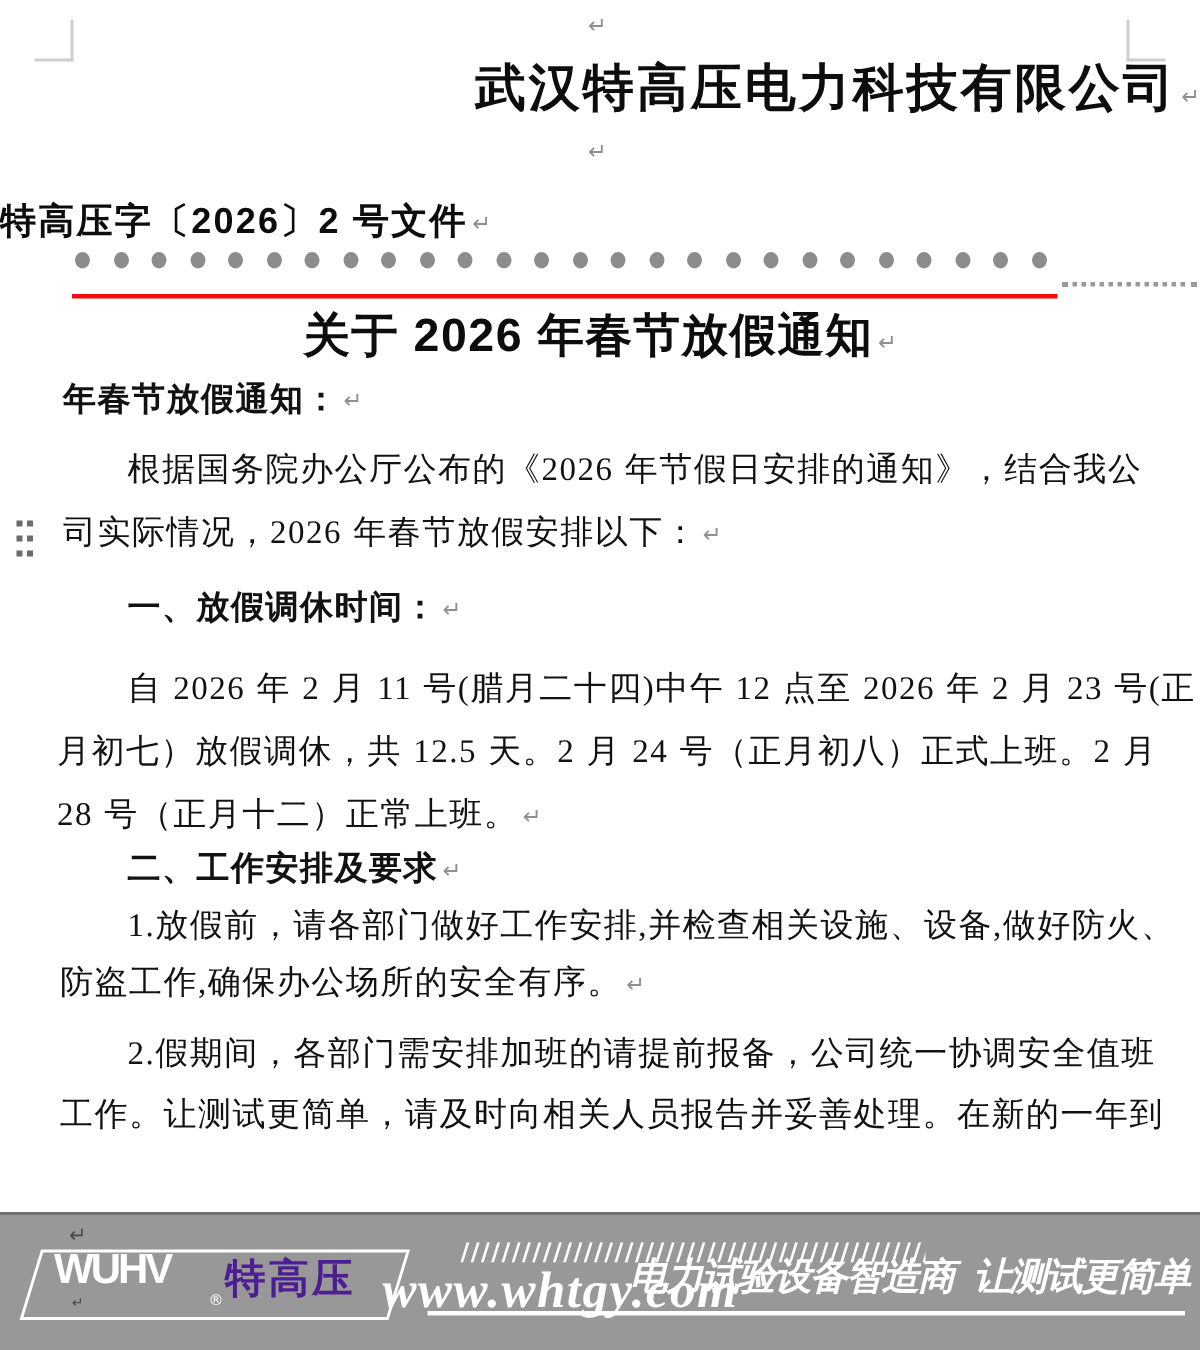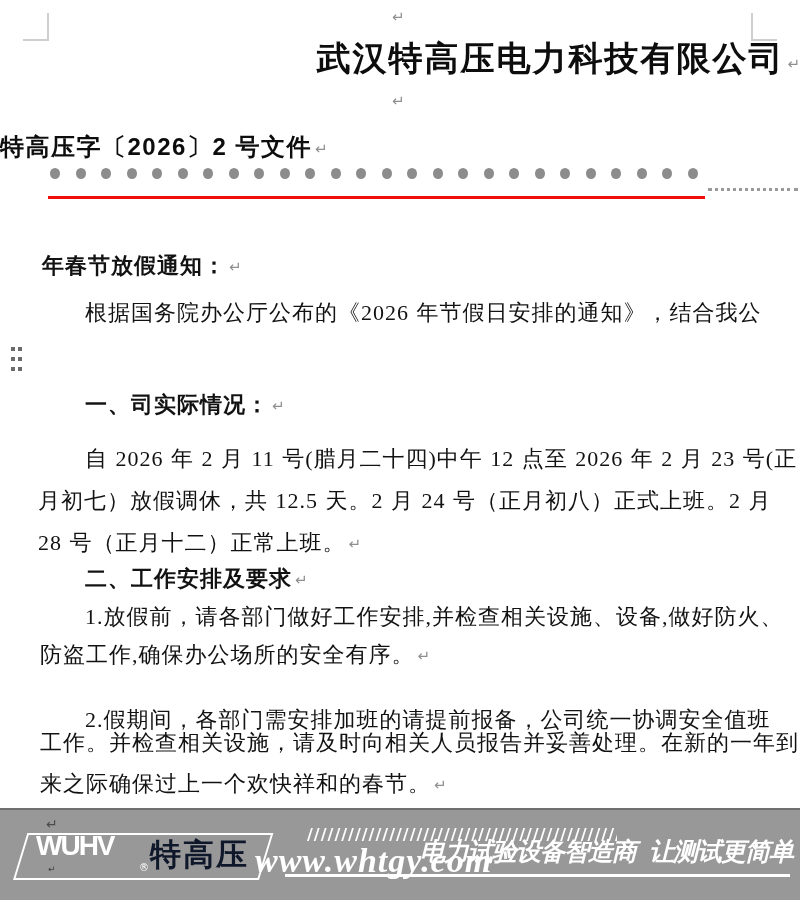--- a/index.html
+++ b/index.html
@@ -53,23 +53,23 @@
   .band-anchor{position:absolute;left:48px;top:55px;color:#3f3f3f;
      font-family:"DejaVu Sans",sans-serif;font-size:9px;line-height:1;z-index:5;}
   .logo-frame{position:absolute;left:13px;top:23px;width:246px;height:47px;
      border:2.5px solid #ffffff;box-sizing:border-box;
      transform:skewX(-17deg);transform-origin:left bottom;}
   .logo-latin{position:absolute;left:36px;top:22px;color:#ffffff;
      font-family:"Liberation Sans","DejaVu Sans",sans-serif;font-weight:900;
      font-size:28px;letter-spacing:-2px;line-height:1;z-index:3;}
   .logo-reg{position:absolute;left:139px;top:52px;color:#ffffff;font-size:10px;
      font-family:"DejaVu Sans",sans-serif;z-index:3;}
-  .logo-cjk{position:absolute;left:150px;top:29px;color:#0f172a;
+  .logo-cjk{position:absolute;left:150px;top:29px;color:#4c1d95;
      font-family:"Liberation Sans","DejaVu Sans",sans-serif;font-weight:bold;
-     font-size:31px;letter-spacing:2px;line-height:1;z-index:3;}
+     font-size:27px;letter-spacing:2px;line-height:1;z-index:3;}
   .slashes{position:absolute;left:307px;top:17px;width:310px;color:#ffffff;
      font-family:"DejaVu Sans",sans-serif;font-weight:bold;font-size:16px;
      letter-spacing:1px;line-height:1;white-space:nowrap;overflow:hidden;}
   .website{position:absolute;left:255px;top:34px;color:#ffffff;font-style:italic;
      font-family:Liberation Serif, serif;font-weight:600;font-size:34px;
      letter-spacing:1px;line-height:1;}
   .tagline{position:absolute;left:420px;top:29px;color:#ffffff;
      font-family:"Liberation Sans","DejaVu Sans",sans-serif;font-weight:bold;
      font-style:oblique;font-size:25px;letter-spacing:-1px;line-height:1;
      white-space:nowrap;}
@@ -118,39 +118,40 @@
       <span></span>
       <span></span>
       <span></span>
       <span></span>
       <span></span>
       <span></span>
     </div>
   <div class="small-dots"></div>
   <div class="red-line"></div>
 
+  <div class="notice-title"><span>关于 2026 年春节放假通知</span><span class="pmark-inline">↵</span></div>
 
   <div class="bline bold" style="left:42px;top:252px;"><span>年春节放假通知：</span><span class="pmark-inline">↵</span></div>
 
   <div class="bline" style="left:85px;top:299px;">根据国务院办公厅公布的《2026 年节假日安排的通知》，结合我公</div>
+  <div class="bline" style="left:42px;top:341px;"><span>司实际情况，2026 年春节放假安排以下：</span><span class="pmark-inline">↵</span></div>
 
-  <div class="bline bold" style="left:85px;top:391px;"><span>一、司实际情况：</span><span class="pmark-inline">↵</span></div>
+  <div class="bline bold" style="left:85px;top:391px;"><span>一、放假调休时间：</span><span class="pmark-inline">↵</span></div>
 
   <div class="bline" style="left:85px;top:445px;">自 2026 年 2 月 11 号(腊月二十四)中午 12 点至 2026 年 2 月 23 号(正</div>
   <div class="bline" style="left:38px;top:487px;">月初七）放假调休，共 12.5 天。2 月 24 号（正月初八）正式上班。2 月</div>
   <div class="bline" style="left:38px;top:529px;"><span>28 号（正月十二）正常上班。</span><span class="pmark-inline">↵</span></div>
 
   <div class="bline bold" style="left:85px;top:565px;text-align:center;"><span>二、工作安排及要求</span><span class="pmark-inline">↵</span></div>
 
   <div class="bline" style="left:85px;top:603px;">1.放假前，请各部门做好工作安排,并检查相关设施、设备,做好防火、</div>
   <div class="bline" style="left:40px;top:641px;"><span>防盗工作,确保办公场所的安全有序。</span><span class="pmark-inline">↵</span></div>
 
-  <div class="bline" style="left:85px;top:688px;margin-top:18px;">2.假期间，各部门需安排加班的请提前报备，公司统一协调安全值班</div>
-  <div class="bline" style="left:40px;top:729px;">工作。并检查相关设施，请及时向相关人员报告并妥善处理。在新的一年到</div>
-  <div class="bline" style="left:40px;top:770px;"><span>来之际确保过上一个欢快祥和的春节。</span><span class="pmark-inline">↵</span></div>
+  <div class="bline" style="left:85px;top:688px;">2.假期间，各部门需安排加班的请提前报备，公司统一协调安全值班</div>
+  <div class="bline" style="left:40px;top:729px;">工作。让测试更简单，请及时向相关人员报告并妥善处理。在新的一年到</div>
 
   <div class="drag-handle">
     <i></i>
       <i></i>
       <i></i>
       <i></i>
       <i></i>
       <i></i>
   </div>
 

